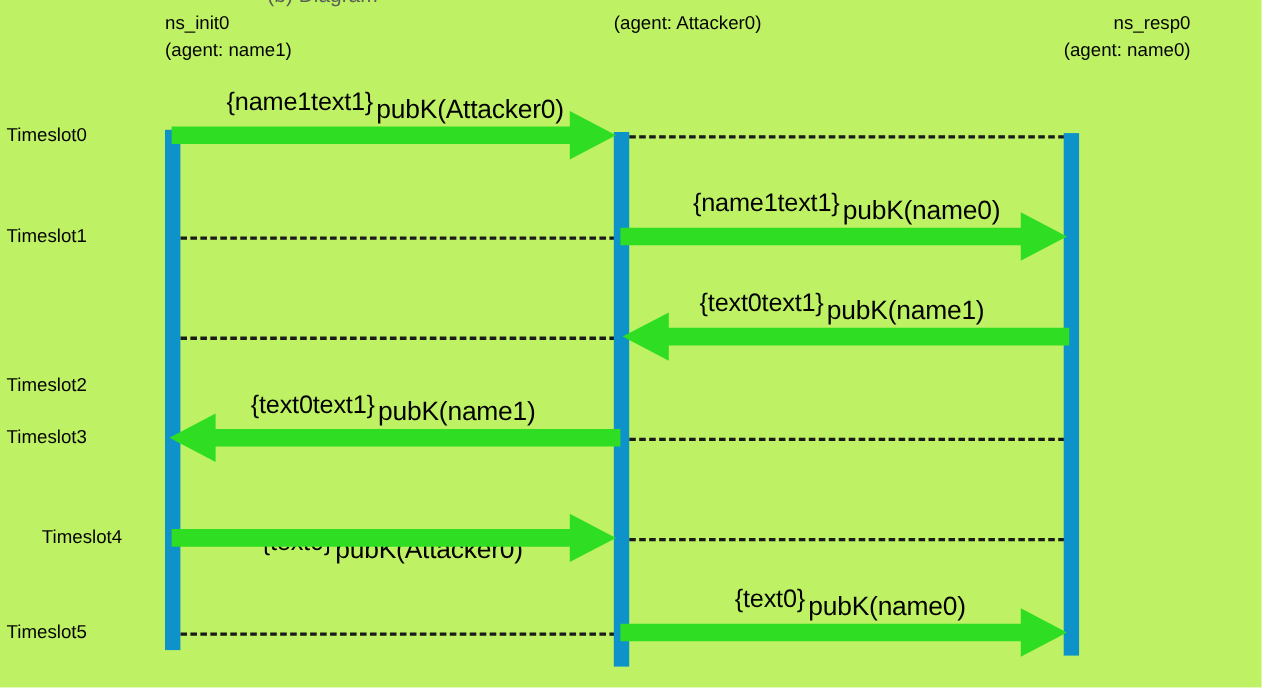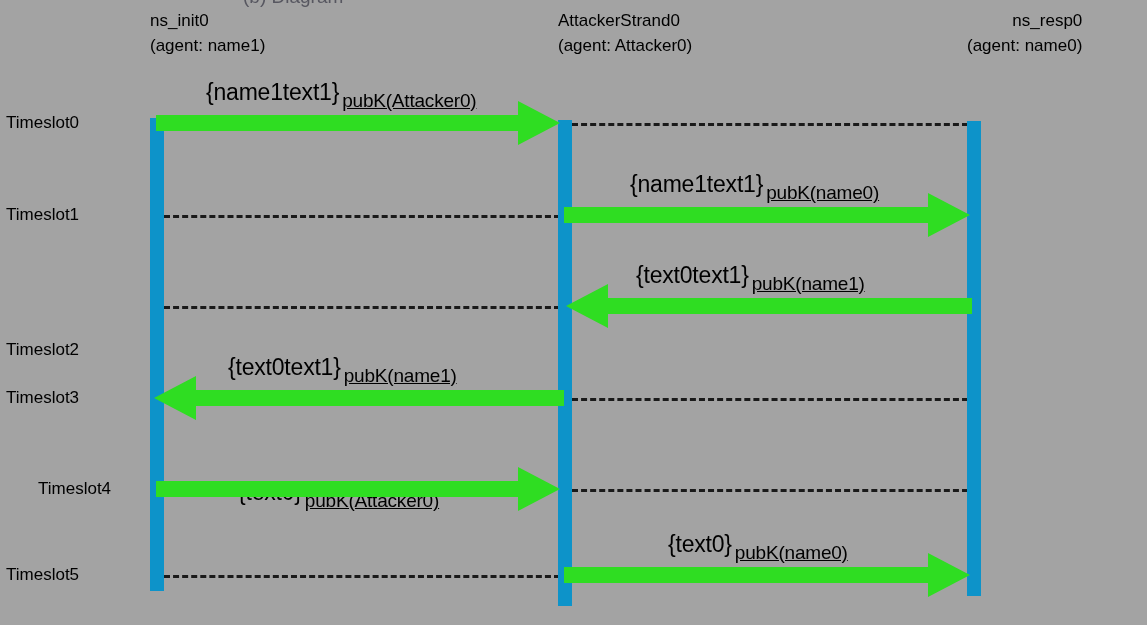--- a/index.html
+++ b/index.html
@@ -9,21 +9,21 @@
     background: #ffffff;
   }
   body {
     font-family: "Liberation Sans", sans-serif;
     color: #000000;
   }
   #diagram {
     position: relative;
     width: 1147px;
     height: 625px;
-    background: #a3a3a3;
+    background: #bef264;
     overflow: hidden;
   }
   
   .participant {
     position: absolute;
     font-size: 17px;
     line-height: 25px;
     color: #000;
     white-space: nowrap;
   }
@@ -68,26 +68,25 @@
     white-space: nowrap;
     color: #000;
     font-size: 19px;
     line-height: 20px;
   }
   .msg-label .plain {
     font-size: 23px;
     letter-spacing: -0.2px;
   }
   .msg-label .sub {
-    font-size: 19px;
+    font-size: 24px;
     position: relative;
     top: 7px;
     left: 3px;
     letter-spacing: -0.2px;
-    text-decoration: underline;
   }
   
   .title-remnant {
     position: absolute;
     top: -14px;
     left: 243px;
     font-size: 19px;
     color: #4a4a55;
     white-space: nowrap;
     opacity: 0.85;
@@ -99,21 +98,20 @@
 <div id="diagram">
 
   <div class="title-remnant">(b) Diagram</div>
 
   <div class="participant" style="left:150px; top:8px;">
     <span class="p-name">ns_init0</span>
     <span class="p-agent">(agent: name1)</span>
   </div>
 
   <div class="participant" style="left:558px; top:8px;">
-    <span class="p-name">AttackerStrand0</span>
     <span class="p-agent">(agent: Attacker0)</span>
   </div>
 
   <div class="participant" style="left:967px; top:8px;text-align:right;">
     <span class="p-name">ns_resp0</span>
     <span class="p-agent">(agent: name0)</span>
   </div>
 
   <div class="timeslot-label" style="top:113px;">Timeslot0</div>
   <div class="timeslot-label" style="top:205px;">Timeslot1</div>

